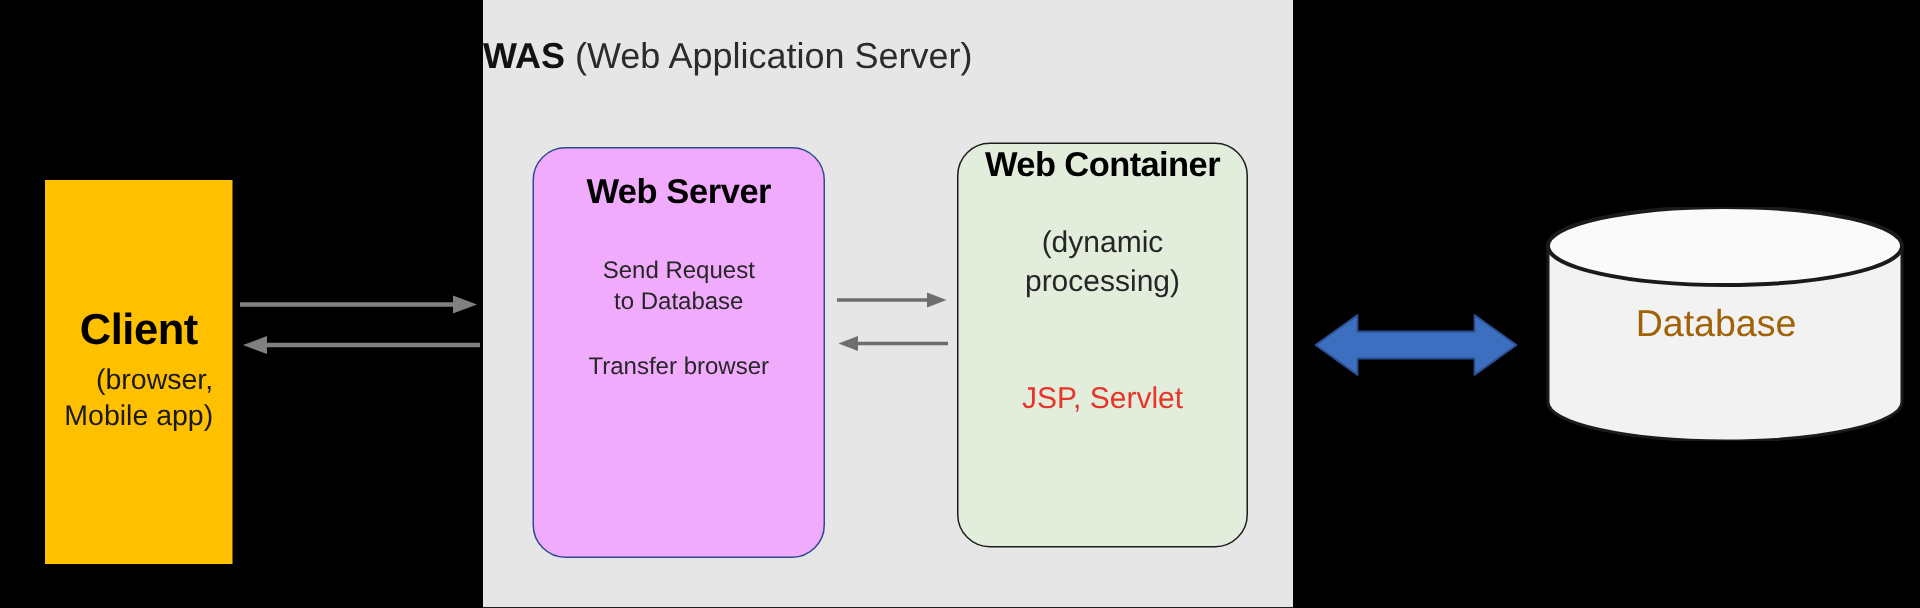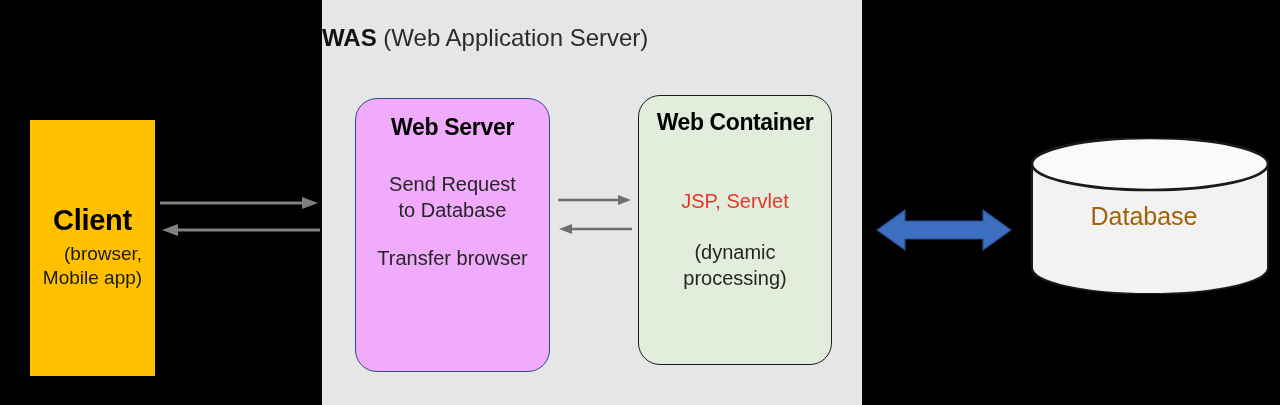--- a/index.html
+++ b/index.html
@@ -85,21 +85,21 @@
     align-items: center;
   }
   #web-server-title {
     margin-top: 15px;
     font-size: 23px;
     font-weight: bold;
     color: #000000;
     letter-spacing: -0.3px;
   }
   .ws-line {
-    font-size: 20px;
+    font-size: 16px;
     color: #262626;
     text-align: center;
     line-height: 1.3;
     white-space: nowrap;
   }
   #ws-block-1 { margin-top: 30px; }
   #ws-block-2 { margin-top: 22px; }
 
   
   #web-container-box {
@@ -110,21 +110,20 @@
     height: 270px;
     background: #E2EDDB;
     border: 1.6px solid #1d1d1d;
     border-radius: 22px;
     box-sizing: border-box;
     display: flex;
     flex-direction: column;
     align-items: center;
   }
   #web-container-title {
-    margin-top: 13px;
     font-size: 23px;
     font-weight: bold;
     color: #000000;
     letter-spacing: -0.4px;
   }
   #wc-tech {
     margin-top: 54px;
     font-size: 20px;
     color: #E8342A;
     white-space: nowrap;
@@ -215,25 +214,25 @@
     <polygon points="73,7 60,2 60,12" fill="#6E6E6E"></polygon>
   </svg>
 
   <svg id="arrow-wc-to-ws" class="arrow-svg" width="74" height="14" viewBox="0 0 74 14">
     <line x1="12" y1="7" x2="74" y2="7" stroke="#6E6E6E" stroke-width="2.4"></line>
     <polygon points="1,7 14,2 14,12" fill="#6E6E6E"></polygon>
   </svg>
 
   <div id="web-container-box">
     <div id="web-container-title">Web Container</div>
-    <div id="wc-tech">JSP, Servlet</div>
     <div id="wc-desc">
       <div>(dynamic</div>
       <div>processing)</div>
     </div>
+    <div id="wc-tech">JSP, Servlet</div>
   </div>
 
   <svg id="arrow-was-db" width="138" height="54" viewBox="0 0 138 54">
     <polygon points="2,27 30,7 30,18 108,18 108,7 136,27 108,47 108,36 30,36 30,47" fill="#3C6FC0" stroke="#2A4E8E" stroke-width="1.2" stroke-linejoin="round"></polygon>
   </svg>
 
   <div id="database">
     <svg width="252" height="156" viewBox="0 0 252 156">
       <path d="M4,26 L4,130 A118,26 0 0 0 240,130 L240,26 Z" fill="#F2F2F2" stroke="#1A1A1A" stroke-width="2"></path>
       <ellipse cx="122" cy="26" rx="118" ry="26" fill="#FAFAFA" stroke="#1A1A1A" stroke-width="2.6"></ellipse>

